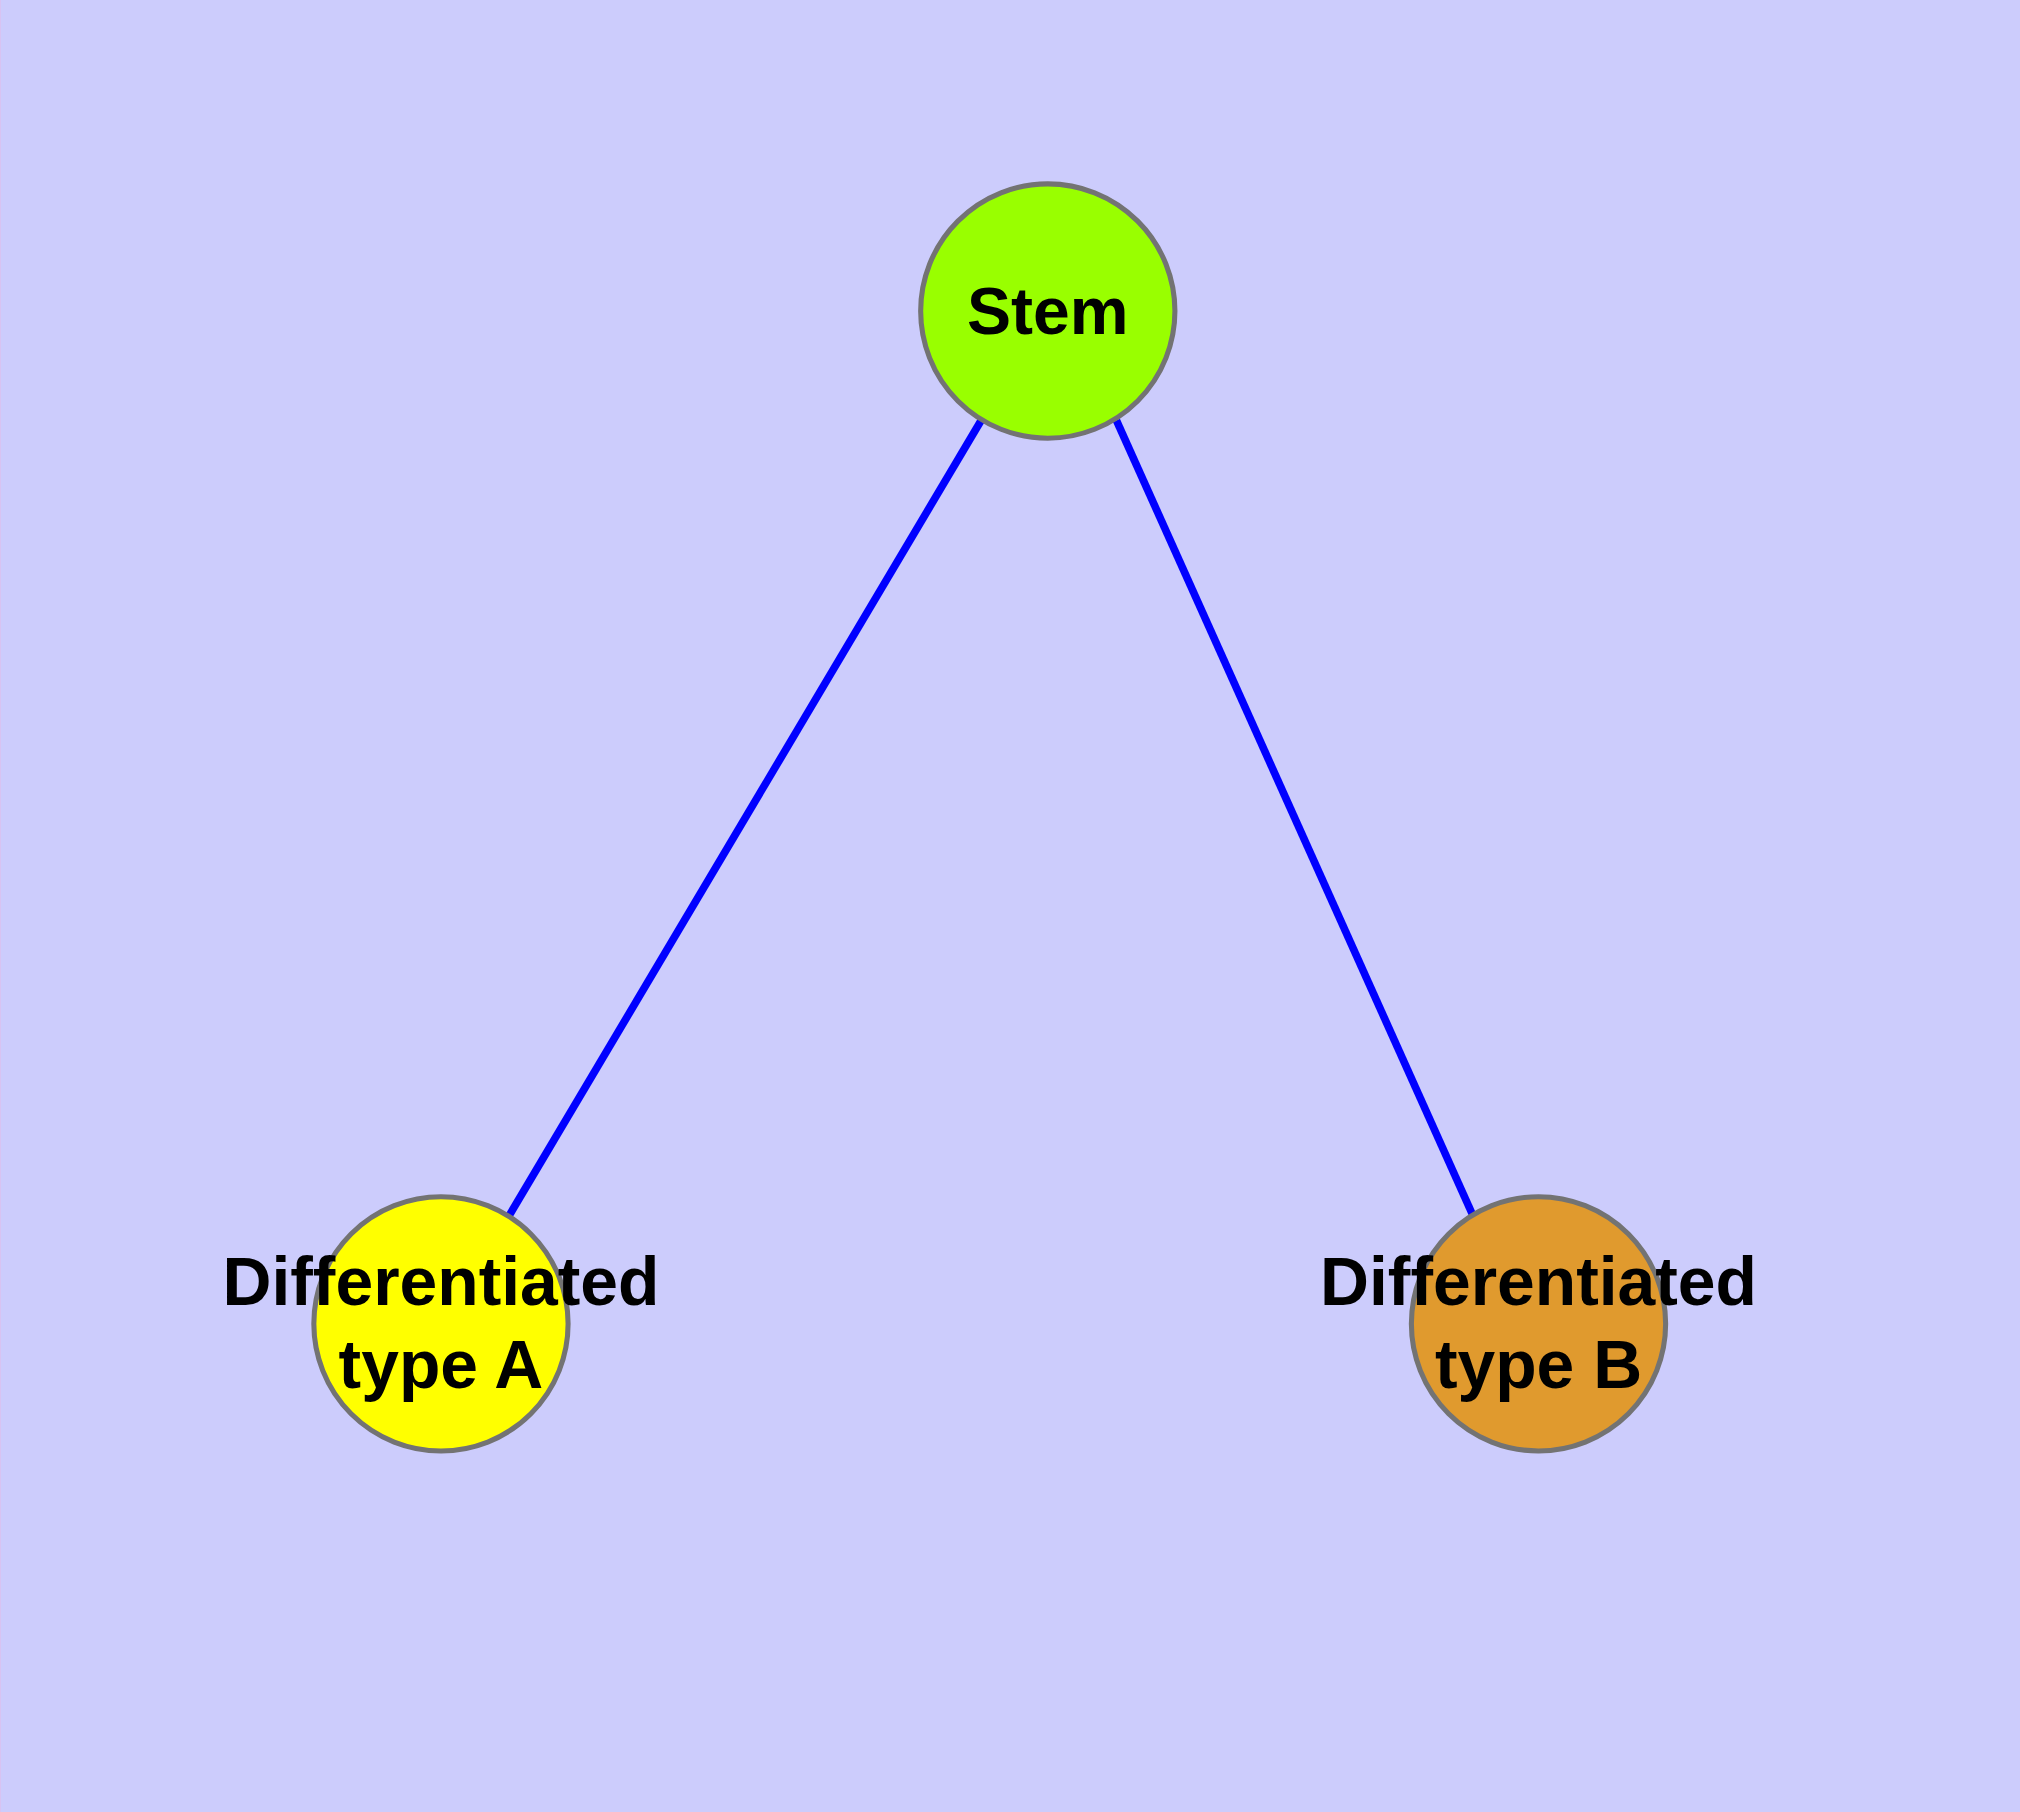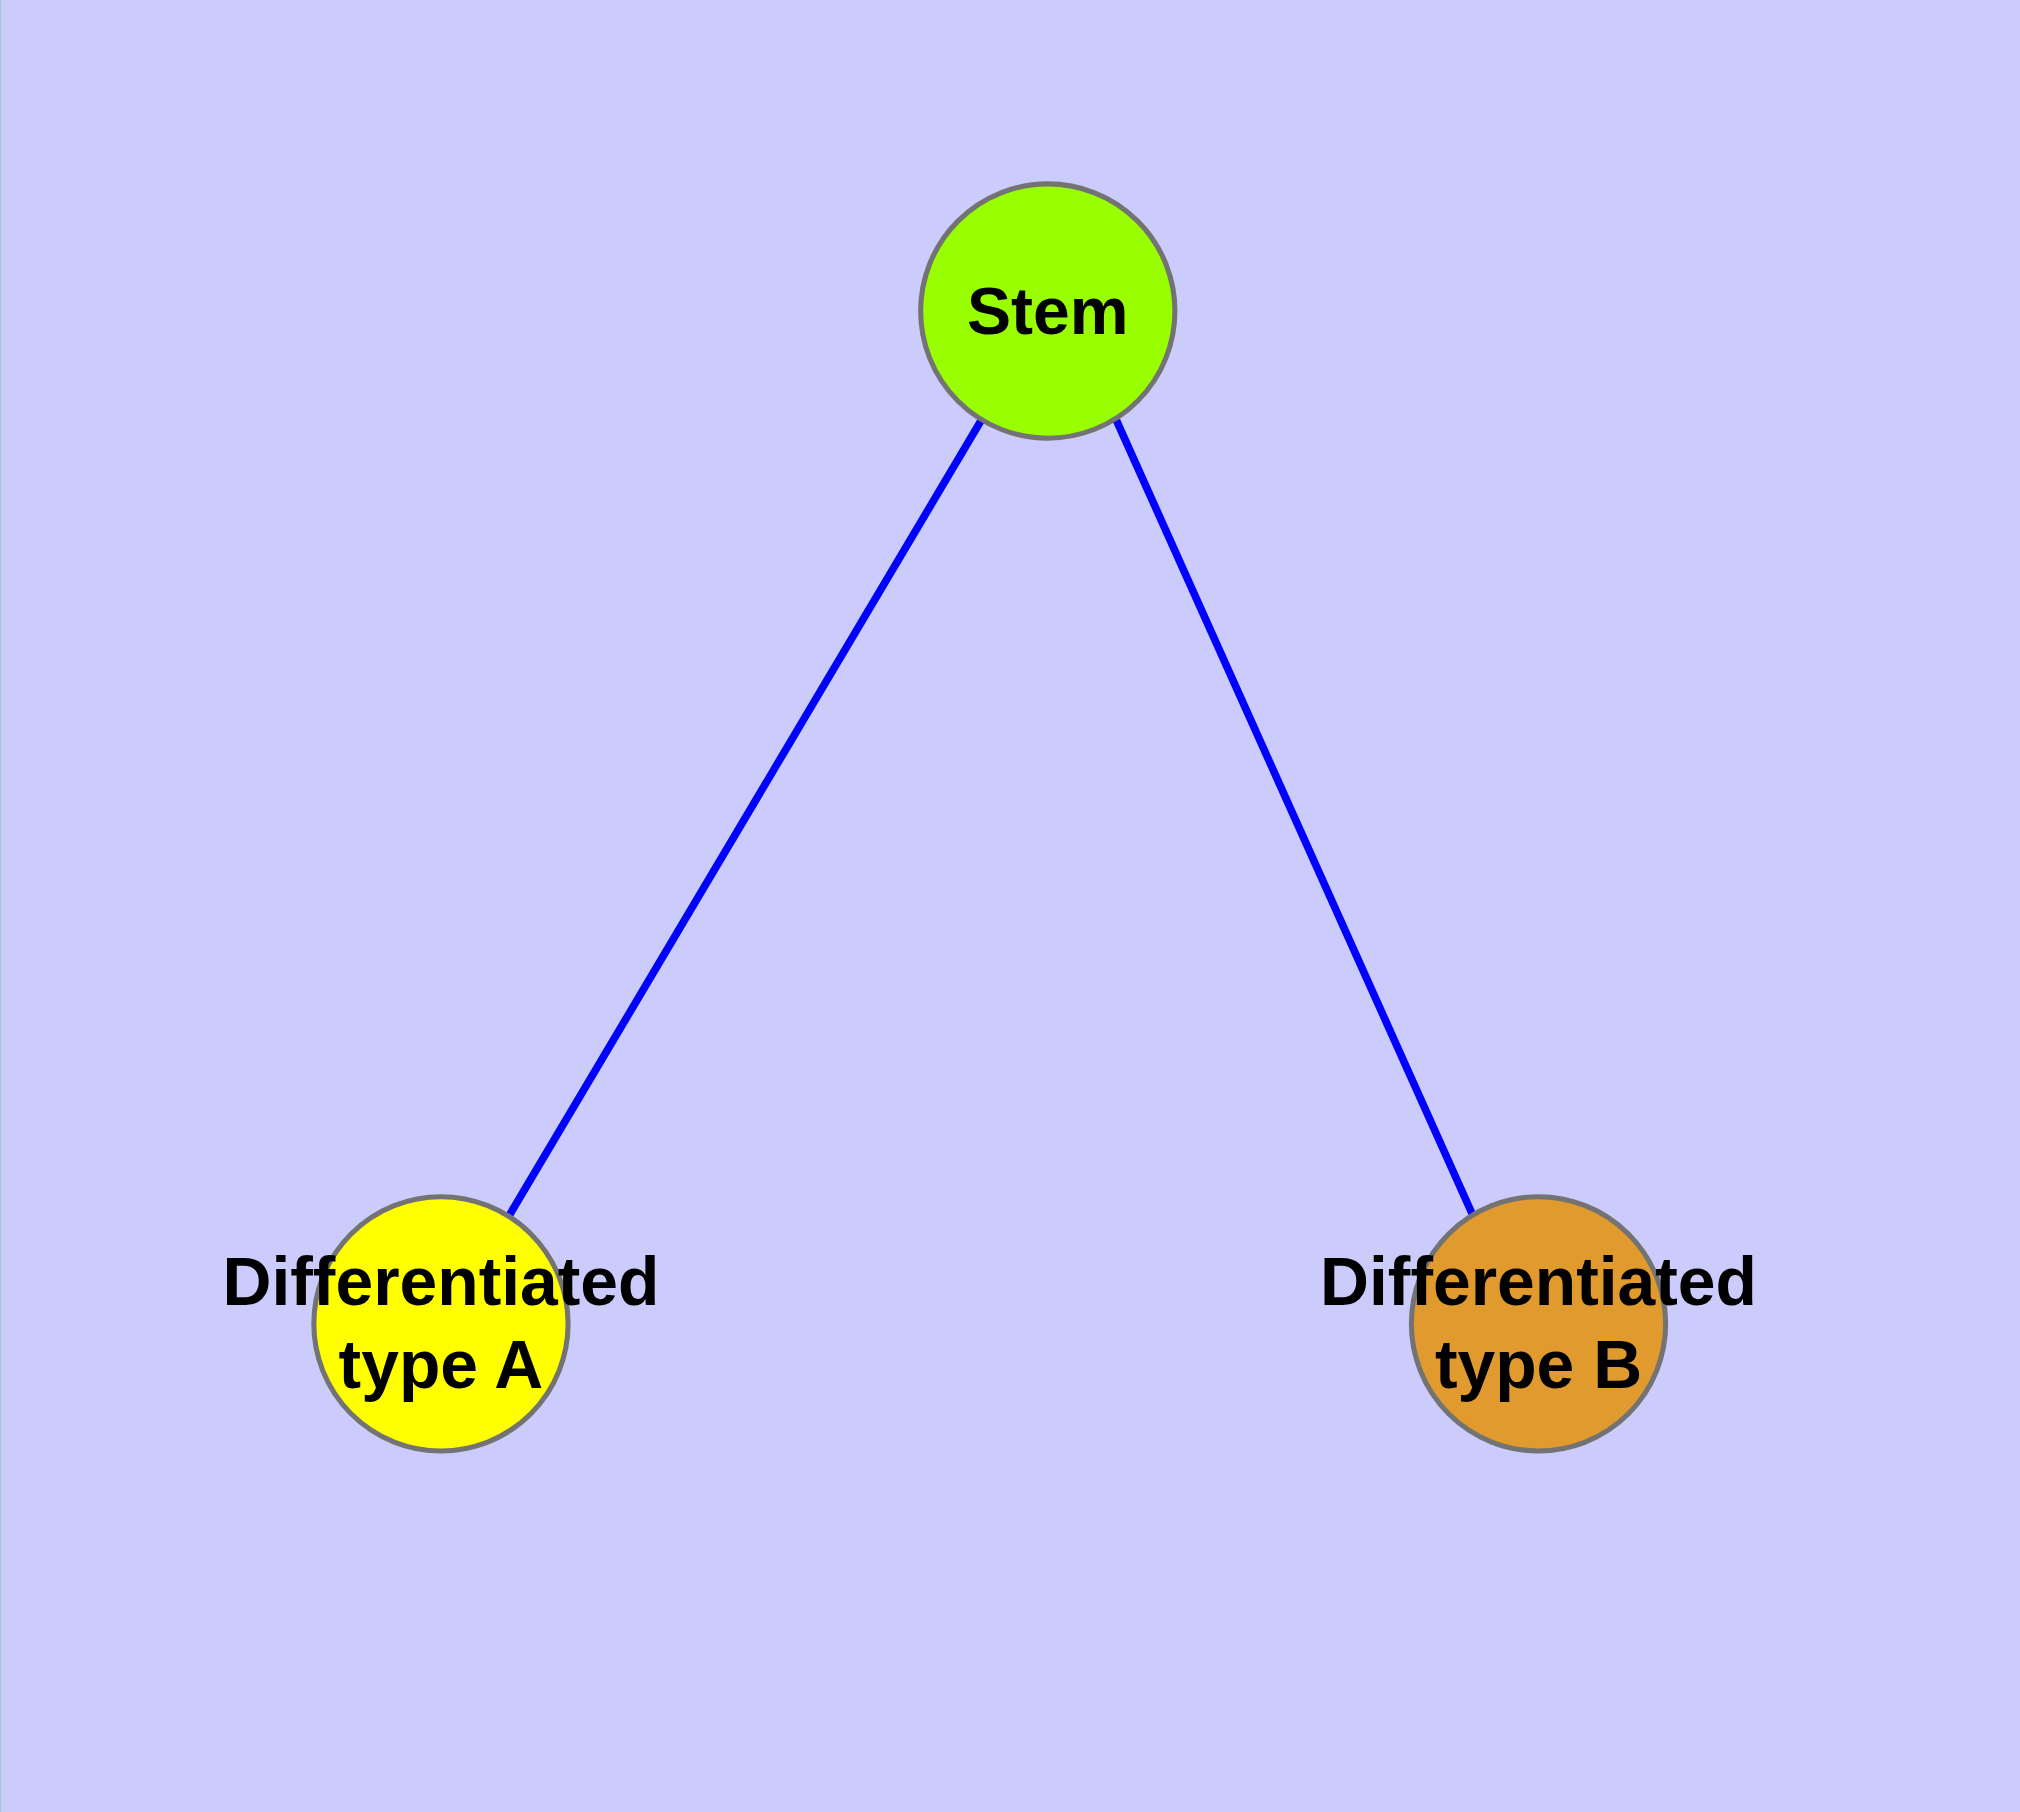--- a/index.html
+++ b/index.html
@@ -31,21 +31,21 @@
   .node-label-stem {
     font-size: 78px;
   }
   .node-label-diff {
     font-size: 80px;
   }
 </style>
 </head>
 <body>
 
-<div id="canvas" style="width: 2021px; height: 1812px; background: #22c55e;">
+<div id="canvas" style="width: 2021px; height: 1812px; background: #f9a8d4;">
   <svg id="graph-svg" viewBox="0 0 2384 2138" style="width: 2021px; height: 1812px;">
 
     <rect id="bg-rect" x="0" y="0" width="2384" height="2138" fill="#CCCCFC"></rect>
 
     <g id="edges-group">
         <line x1="1158" y1="495" x2="600" y2="1435" stroke="#0000FF" stroke-width="9" stroke-linecap="butt"></line>
         <line x1="1317" y1="496" x2="1738" y2="1435" stroke="#0000FF" stroke-width="9" stroke-linecap="butt"></line>
       </g>
     <g id="nodes-group">
         <circle cx="1236" cy="367" r="150" fill="#99FF00" stroke="#737373" stroke-width="6"></circle>

